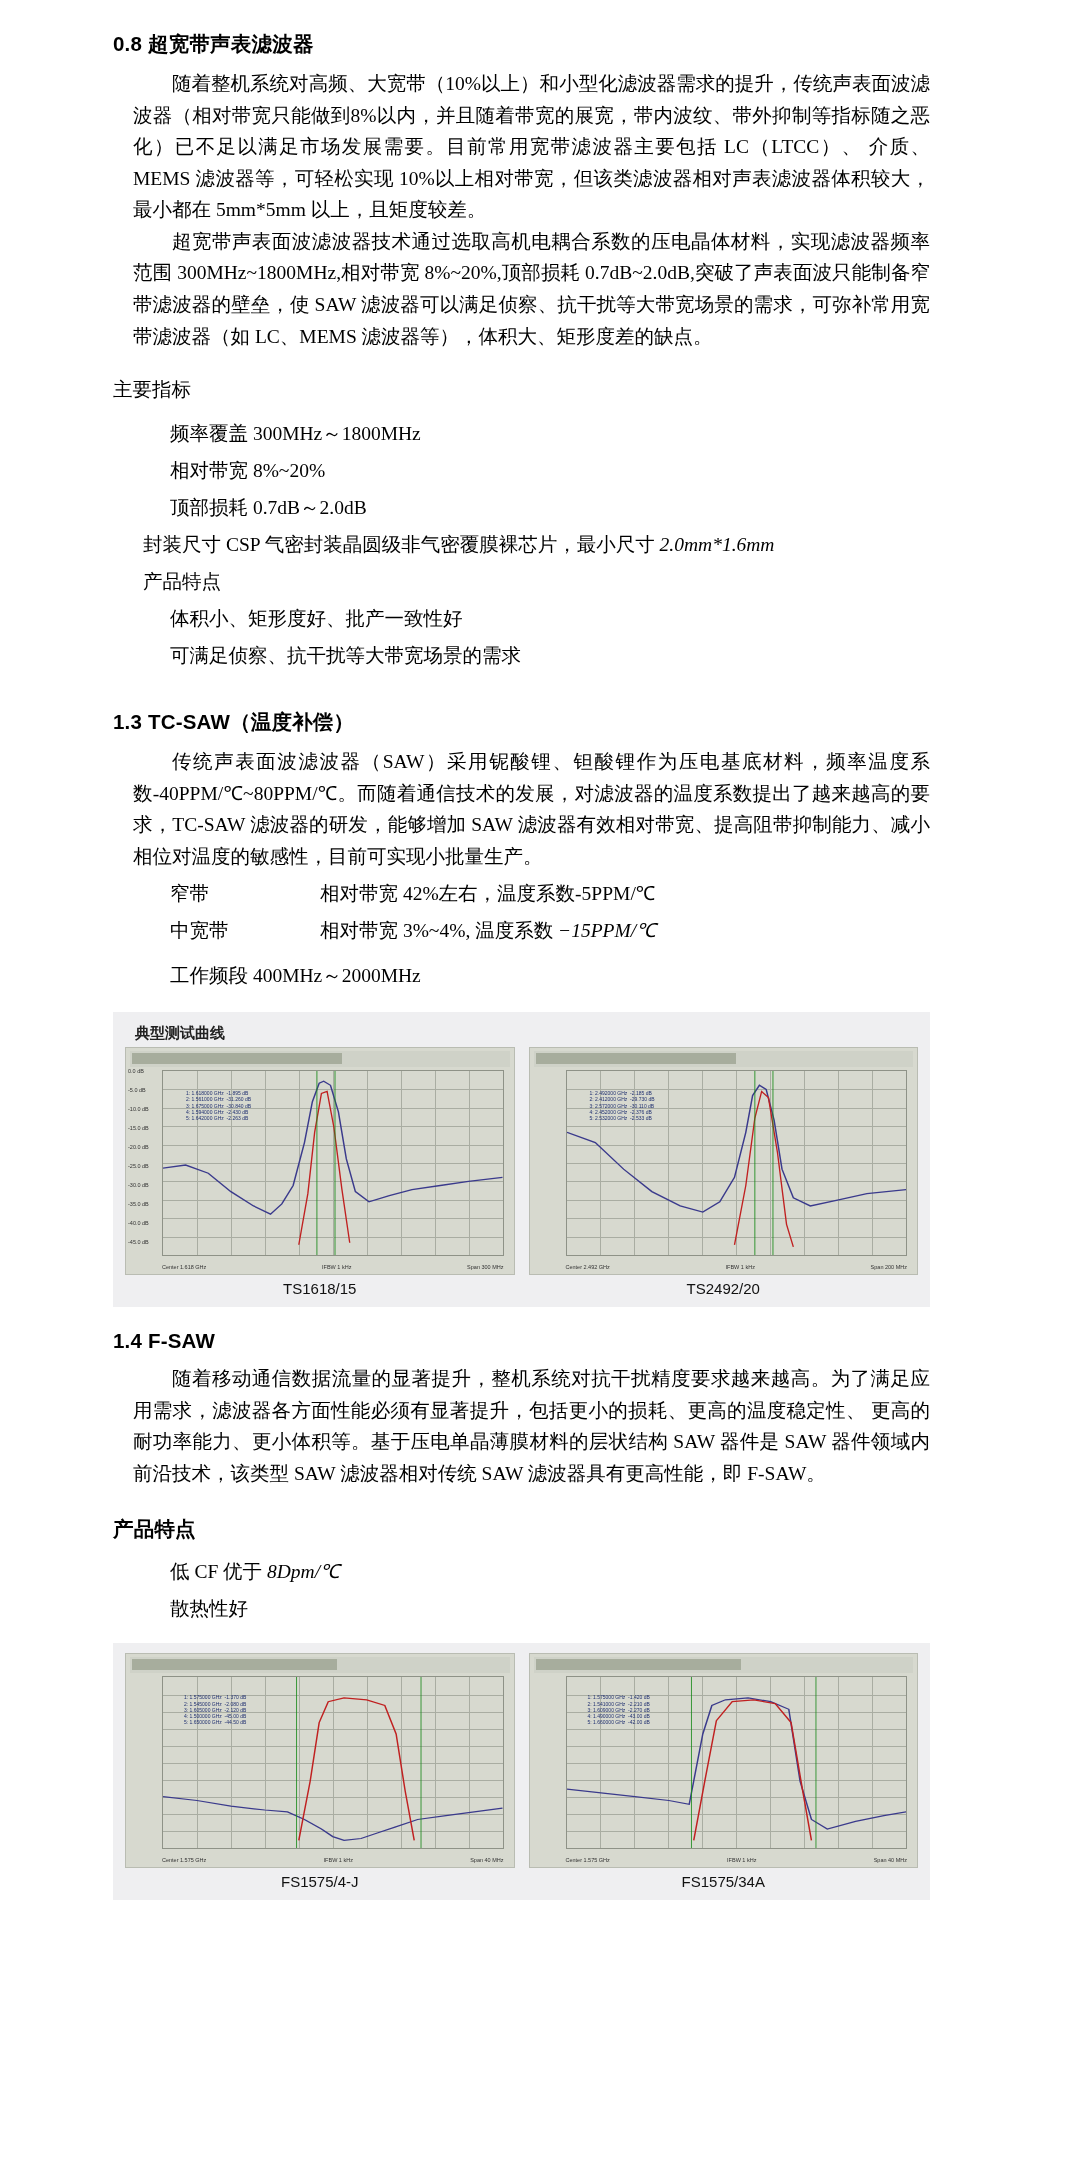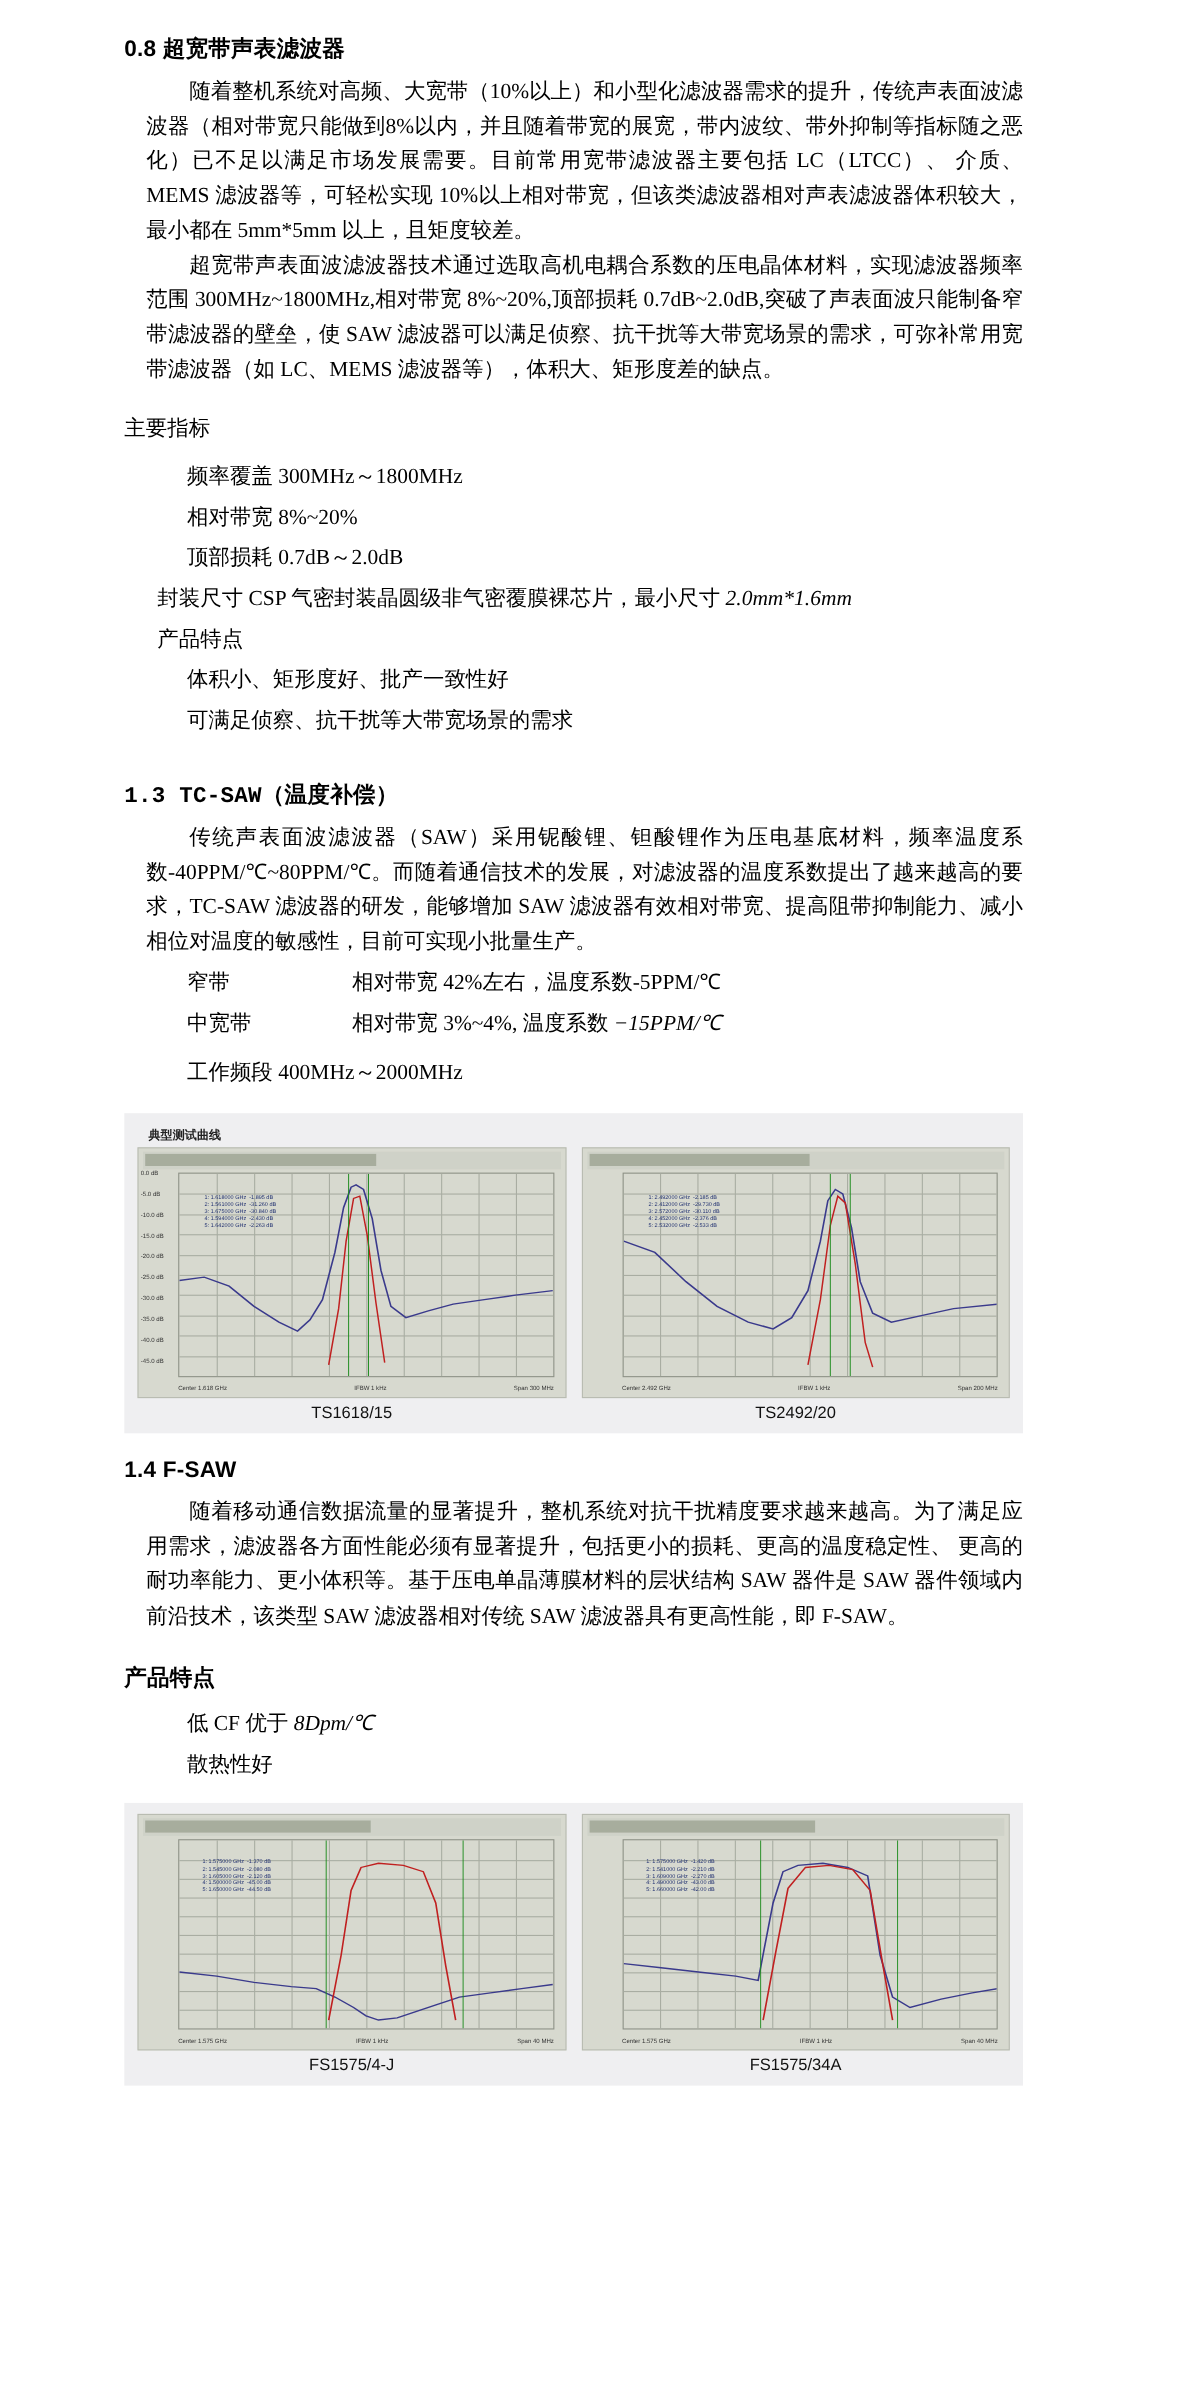--- a/index.html
+++ b/index.html
@@ -24,21 +24,20 @@
   }
   h2.section-heading {
     font-family: "Liberation Sans", sans-serif;
     font-weight: bold;
     font-size: 20.5px;
     margin: 0 0 10px 0;
     letter-spacing: 0.2px;
   }
   h2.section-heading.mt {
     margin-top: 34px;
-    font-family: Liberation Mono, monospace;
   }
   p.body-text {
     font-size: 19.5px;
     line-height: 1.62;
     margin: 0;
     text-align: justify;
     text-justify: inter-ideograph;
   }
   p.body-text.indent {
     text-indent: 2em;
@@ -79,21 +78,21 @@
   .figure {
     margin-top: 18px;
     background: #efeff1;
     position: relative;
     width: 817px;
     box-sizing: border-box;
     padding: 10px 12px 8px 12px;
   }
   .fig-label {
     font-family: "Liberation Sans", sans-serif;
-    font-size: 11px;
+    font-size: 15px;
     font-weight: bold;
     color: #222;
     margin: 2px 0 4px 10px;
   }
   .fig-row {
     display: flex;
     gap: 14px;
     justify-content: center;
   }
   .fig-item {

